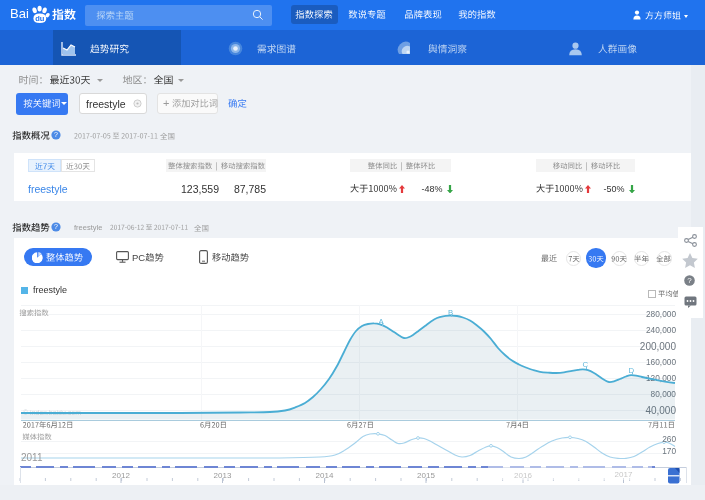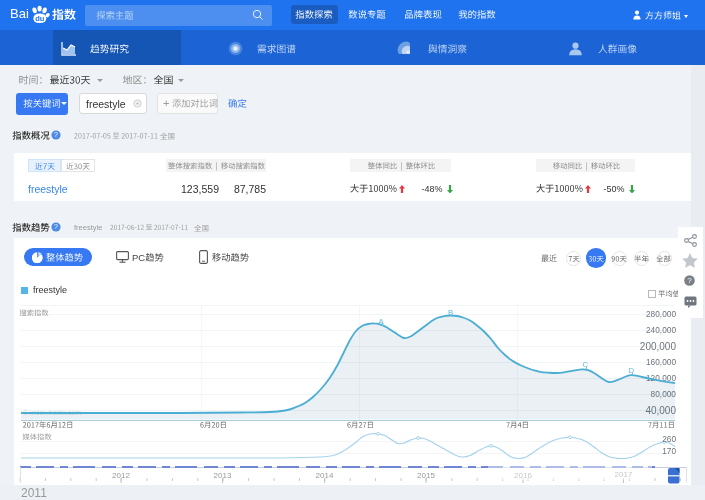--- a/index.html
+++ b/index.html
@@ -337,21 +337,21 @@
     <line x1="629.6" y1="0" x2="629.6" y2="3" stroke="#c3cbd8" stroke-width="1"></line>
     <line x1="655.0" y1="0" x2="655.0" y2="3" stroke="#c3cbd8" stroke-width="1"></line>
     <line x1="680.4" y1="0" x2="680.4" y2="3" stroke="#c3cbd8" stroke-width="1"></line>
     <line x1="121" y1="0" x2="121" y2="5" stroke="#b9c2d2" stroke-width="1"></line>
     <line x1="222.5" y1="0" x2="222.5" y2="5" stroke="#b9c2d2" stroke-width="1"></line>
     <line x1="324.5" y1="0" x2="324.5" y2="5" stroke="#b9c2d2" stroke-width="1"></line>
     <line x1="426" y1="0" x2="426" y2="5" stroke="#b9c2d2" stroke-width="1"></line>
     <line x1="523" y1="0" x2="523" y2="5" stroke="#b9c2d2" stroke-width="1"></line>
     <line x1="623.5" y1="0" x2="623.5" y2="5" stroke="#b9c2d2" stroke-width="1"></line>
   </svg>
-<div class="txt" style="left:21px;top:486px;font-size:12px;color:#999">2011</div>
+<div class="txt" style="left:21px;top:452px;font-size:10px;color:#999">2011</div>
 <div class="txt" style="left:121px;top:470.5px;font-size:8px;color:#999;transform:translateX(-50%)">2012</div>
 <div class="txt" style="left:222.5px;top:470.5px;font-size:8px;color:#999;transform:translateX(-50%)">2013</div>
 <div class="txt" style="left:324.5px;top:470.5px;font-size:8px;color:#999;transform:translateX(-50%)">2014</div>
 <div class="txt" style="left:426px;top:470.5px;font-size:8px;color:#999;transform:translateX(-50%)">2015</div>
 <div class="txt" style="left:523px;top:470.5px;font-size:8px;color:#999;transform:translateX(-50%)">2016</div>
 <div class="txt" style="left:623.5px;top:470px;font-size:8px;color:#999;transform:translateX(-50%)">2017</div>
 <div class="abs" style="left:20px;top:467px;width:1px;height:16px;background:#dde2ea"></div>
 <div class="abs" style="left:686px;top:467px;width:1px;height:16px;background:#dde2ea"></div>
 <svg class="abs" style="left:667px;top:467px" width="14" height="18" viewBox="0 0 14 18">
 <rect x="1" y="1" width="11.5" height="15.5" rx="2" fill="#3a70d2"></rect>

